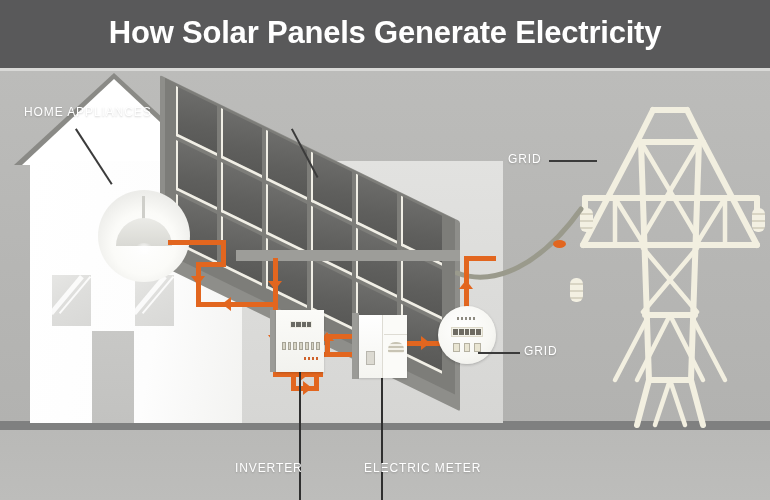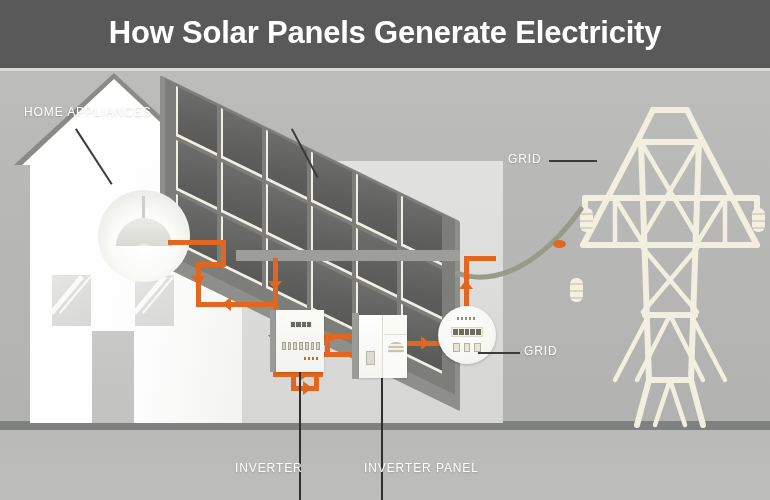--- a/index.html
+++ b/index.html
@@ -543,15 +543,15 @@
   <div class="leader leader-diag" style="left:292px; top:128px; width:55px; transform: rotate(62deg);"></div>
 
   <div class="label" style="left:508px; top:152px;">GRID</div>
   <div class="leader leader-h" style="left:549px; top:160px; width:48px;"></div>
 
   <div class="label" style="left:524px; top:344px;">GRID</div>
   <div class="leader leader-h" style="left:478px; top:352px; width:42px;"></div>
 
   <div class="label" style="left:235px; top:461px;">INVERTER</div>
 
-  <div class="label" style="left:364px; top:461px;">INVERTER PANEL</div>
+  <div class="label" style="left:364px; top:461px;">ELECTRIC METER</div>
 
 </div>
 
 </body></html>

